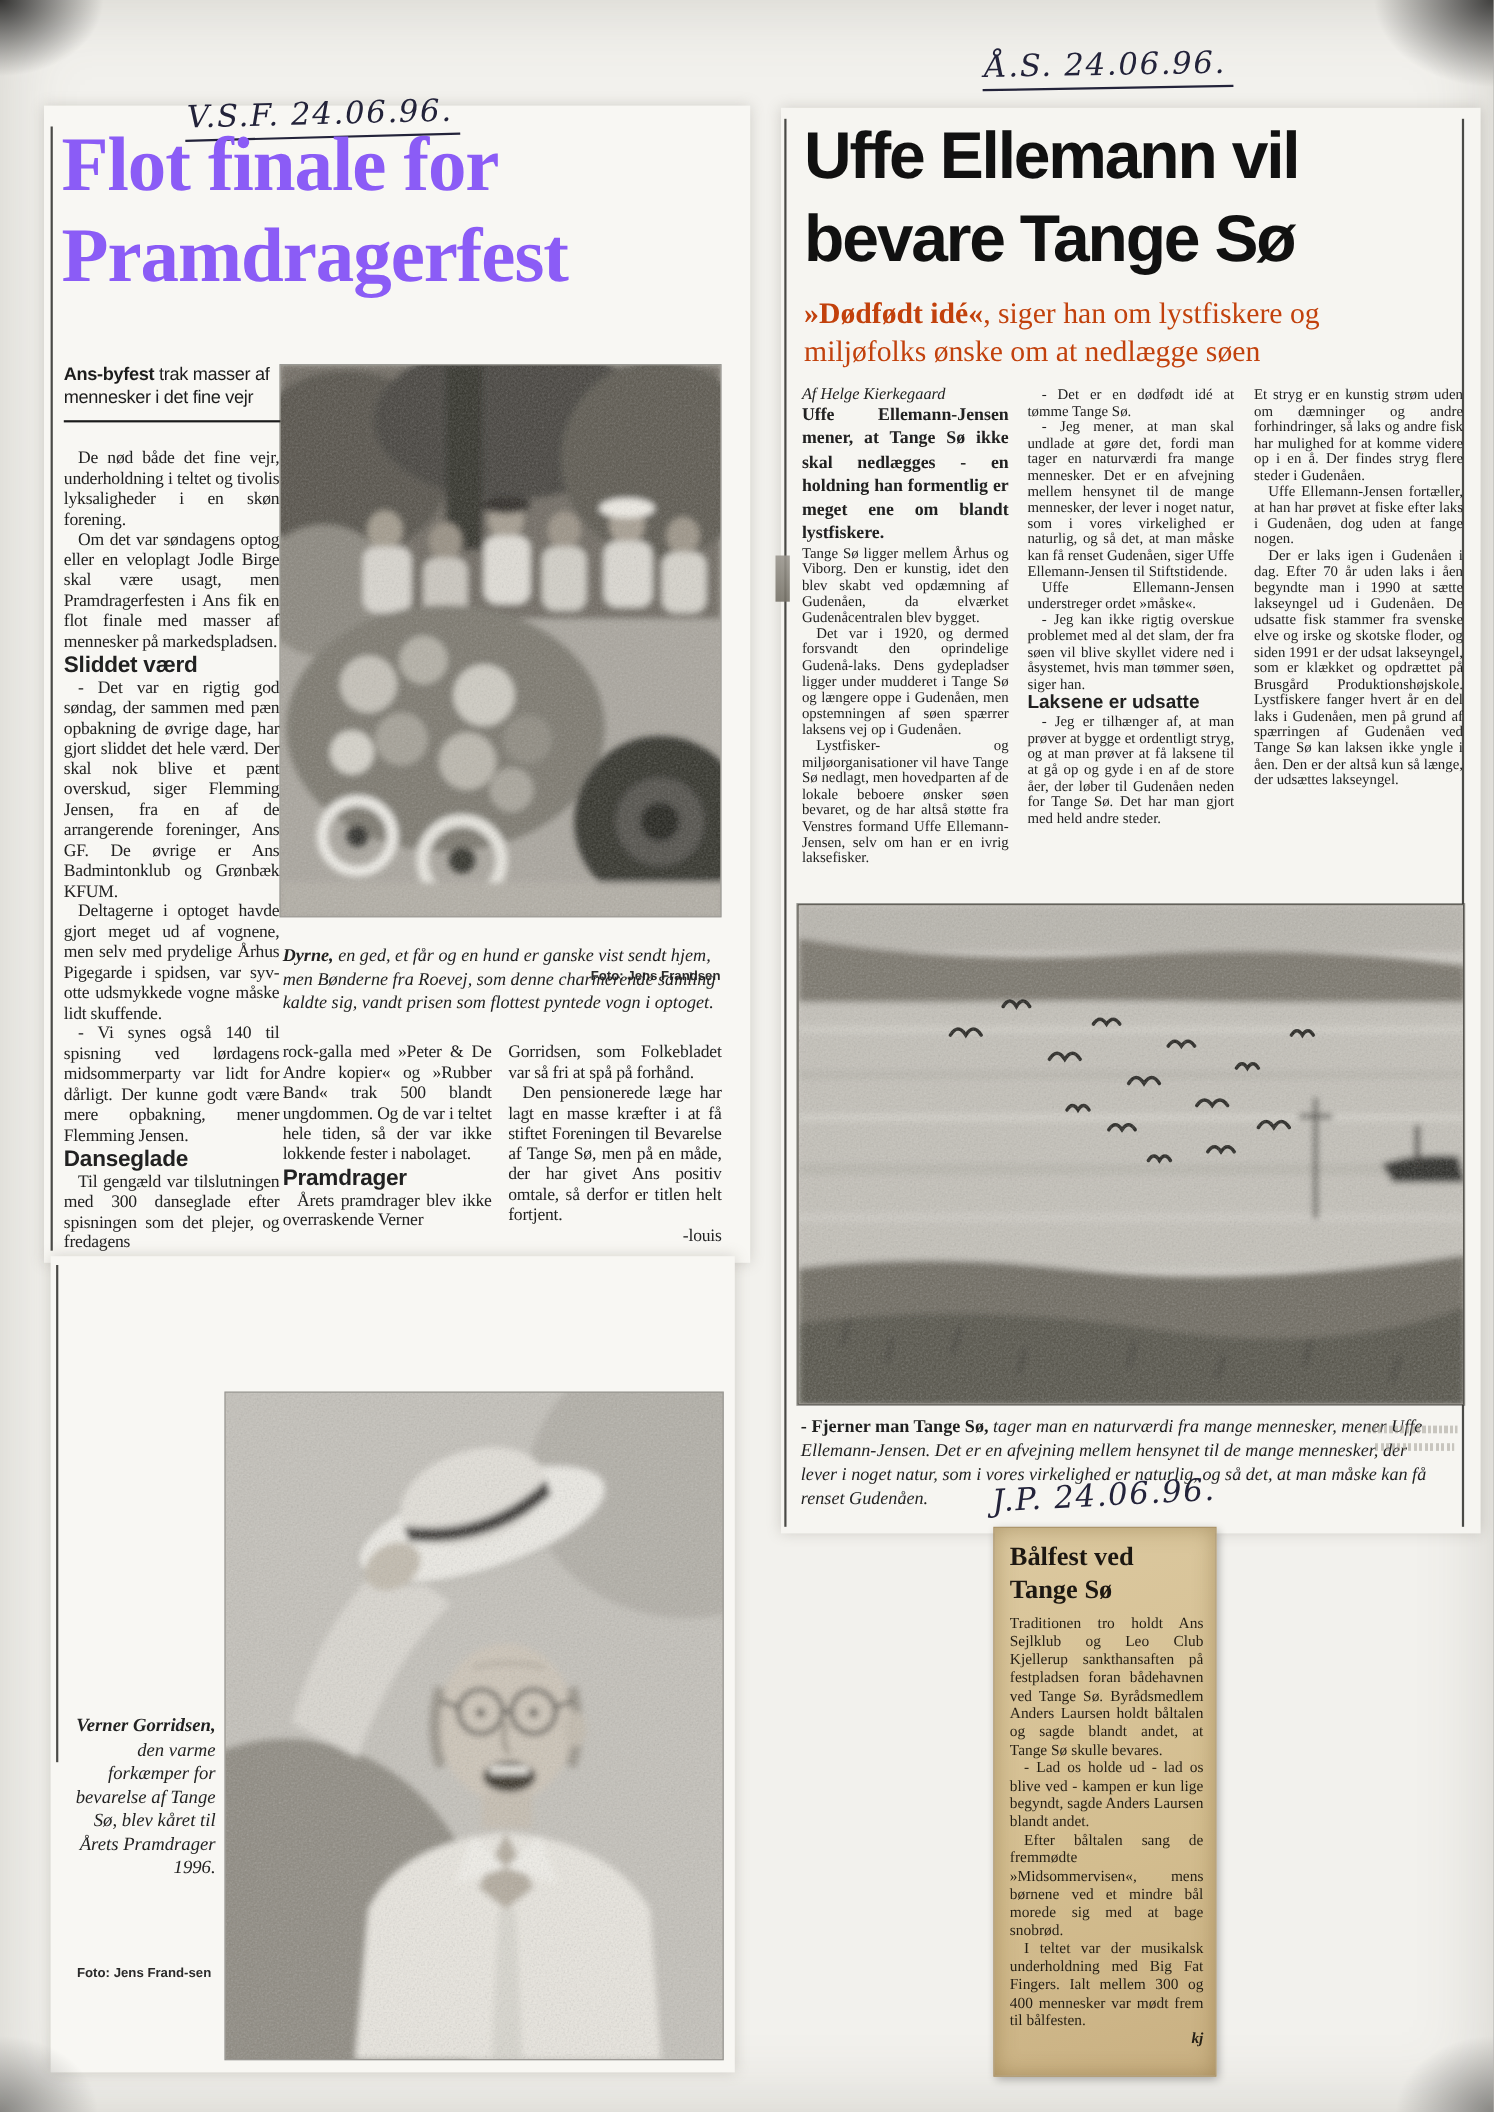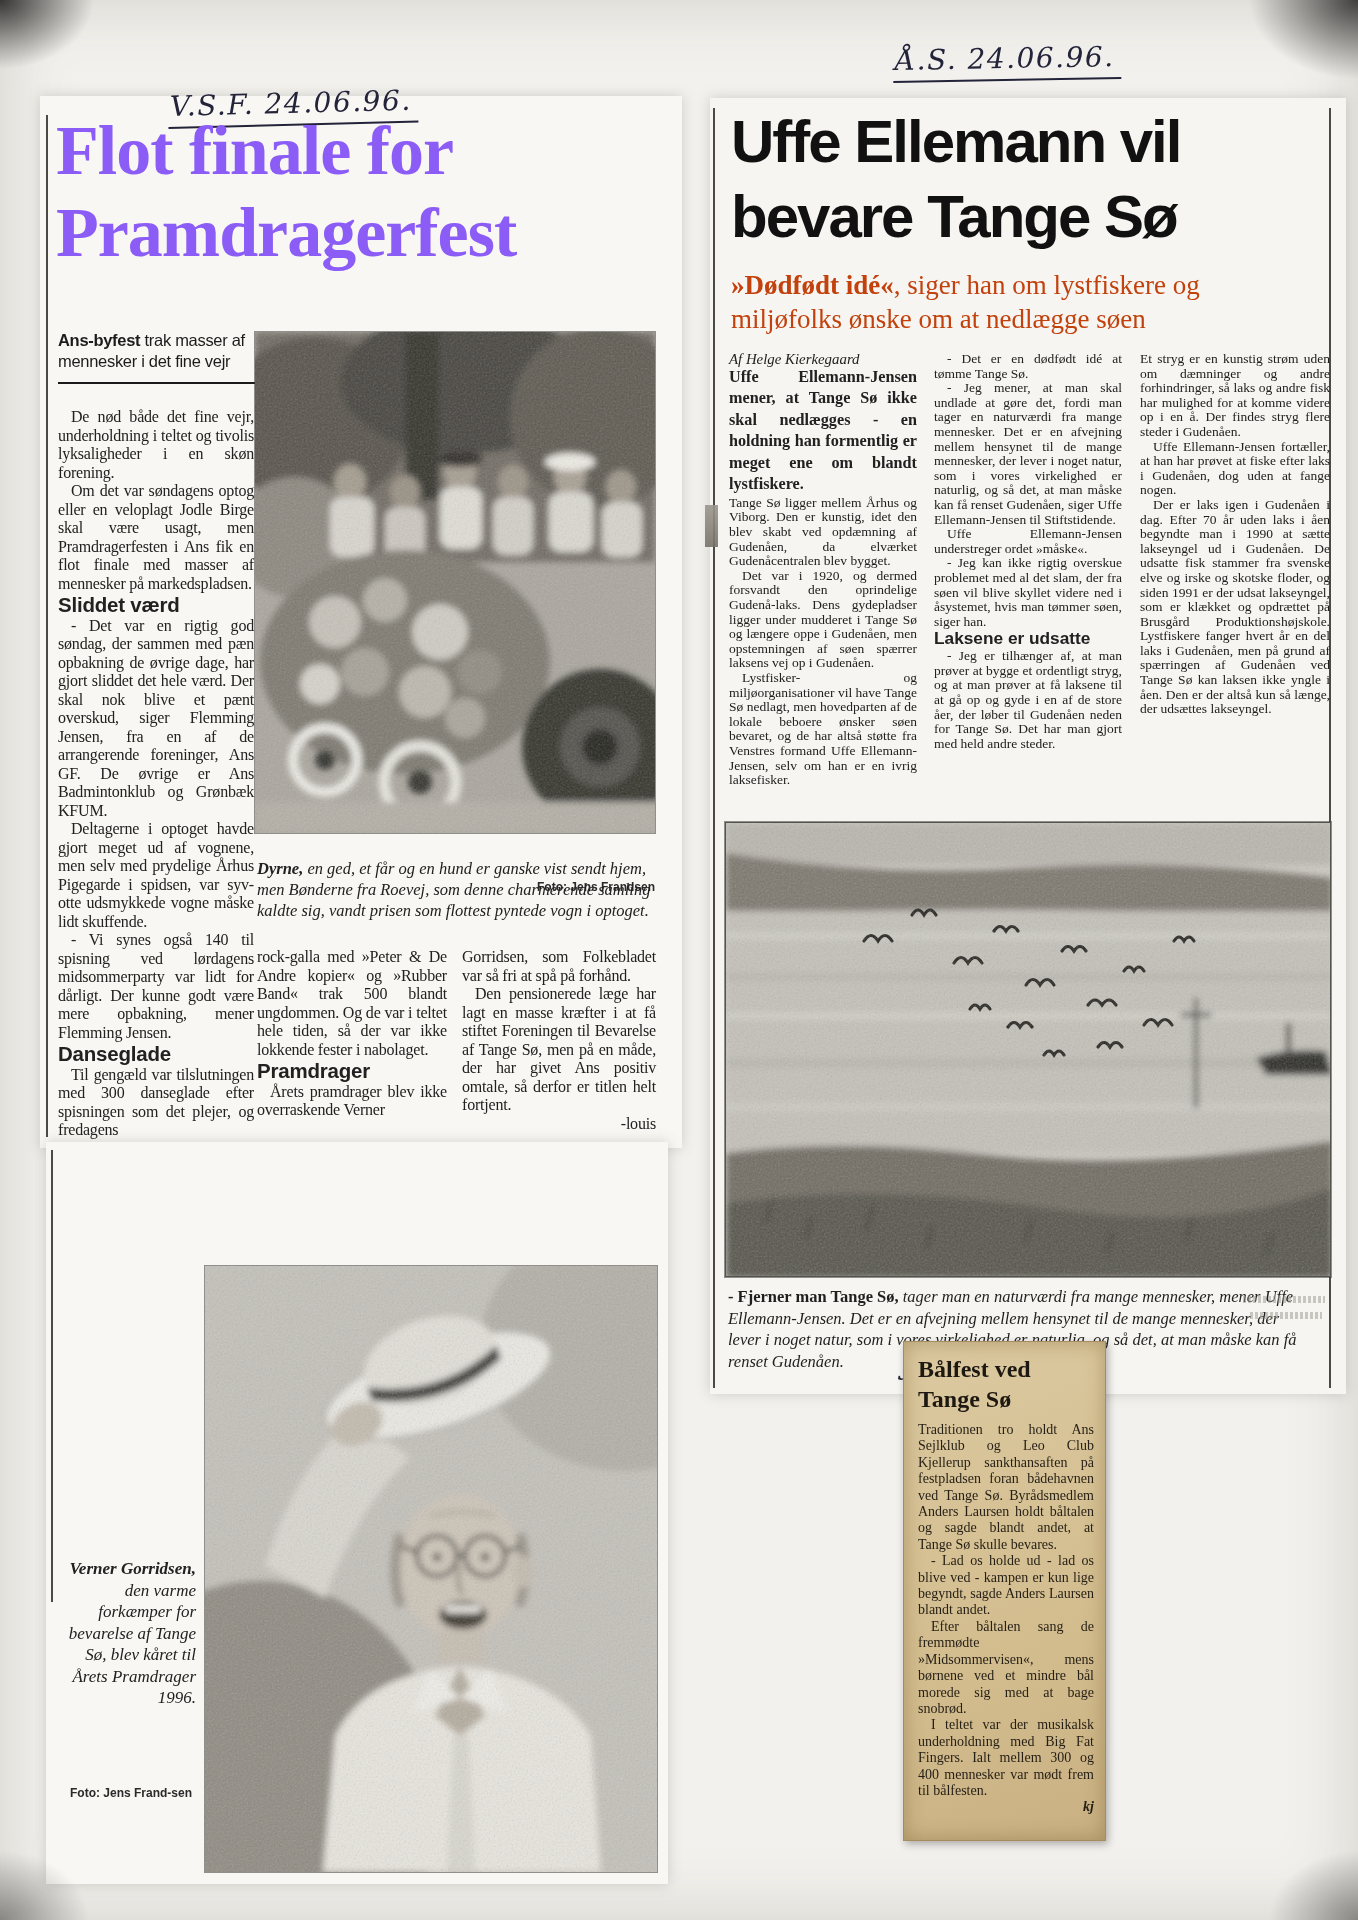--- a/index.html
+++ b/index.html
@@ -88,21 +88,21 @@
 
   
   .verner-caption{position:absolute;left:66px;top:1558px;width:130px;text-align:right;
     font-style:italic;font-size:17px;line-height:21.5px;color:#222;}
   .verner-caption .cap-lead{font-weight:bold;}
   .verner-credit{position:absolute;left:54px;top:1786px;width:138px;text-align:right;
     font-family:var(--sans);font-weight:bold;font-size:12px;line-height:14px;color:#2a2a2a;}
   .ph-verner{left:205px;top:1266px;width:452px;height:606px;}
 
   
-  .baal{position:absolute;left:903px;top:1341px;width:203px;height:500px;
+  .baal{position:absolute;left:903px;top:1388px;width:203px;height:500px;
     background:linear-gradient(160deg,#dcc9a0,#d3bd8f 60%,#c9b082);
     box-shadow:inset 0 0 20px rgba(105,78,30,.38), 2px 3px 8px rgba(0,0,0,.3);
     border:1px solid #a68c5e;}
   .baal-headline{position:absolute;left:14px;top:12px;width:178px;margin:0;
     font-family:var(--serif);font-weight:bold;font-size:24px;line-height:30px;color:#1d1812;}
   .baal-body{left:14px;top:80px;width:176px;font-size:14px;line-height:16.4px;color:#241e14;position:absolute;}
   .baal-body .b-sig{font-weight:bold;font-style:italic;}
 </style>
 </head>
 <body>

